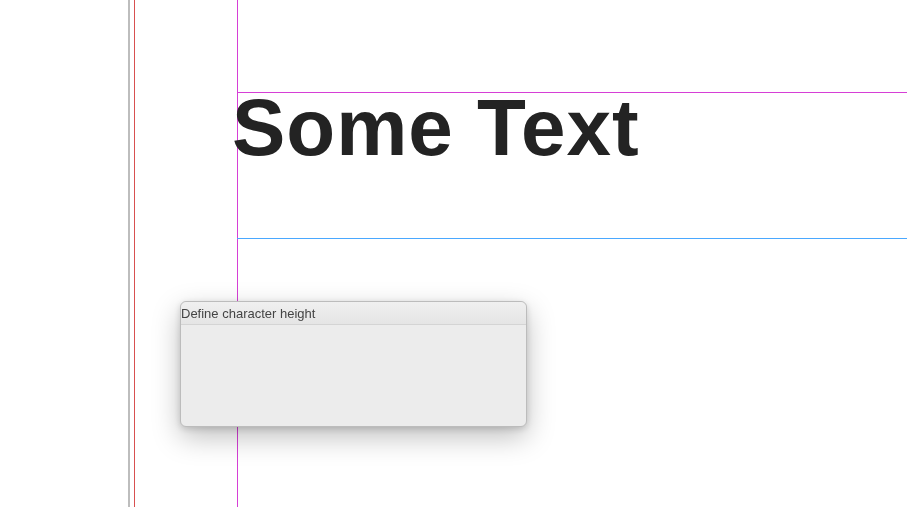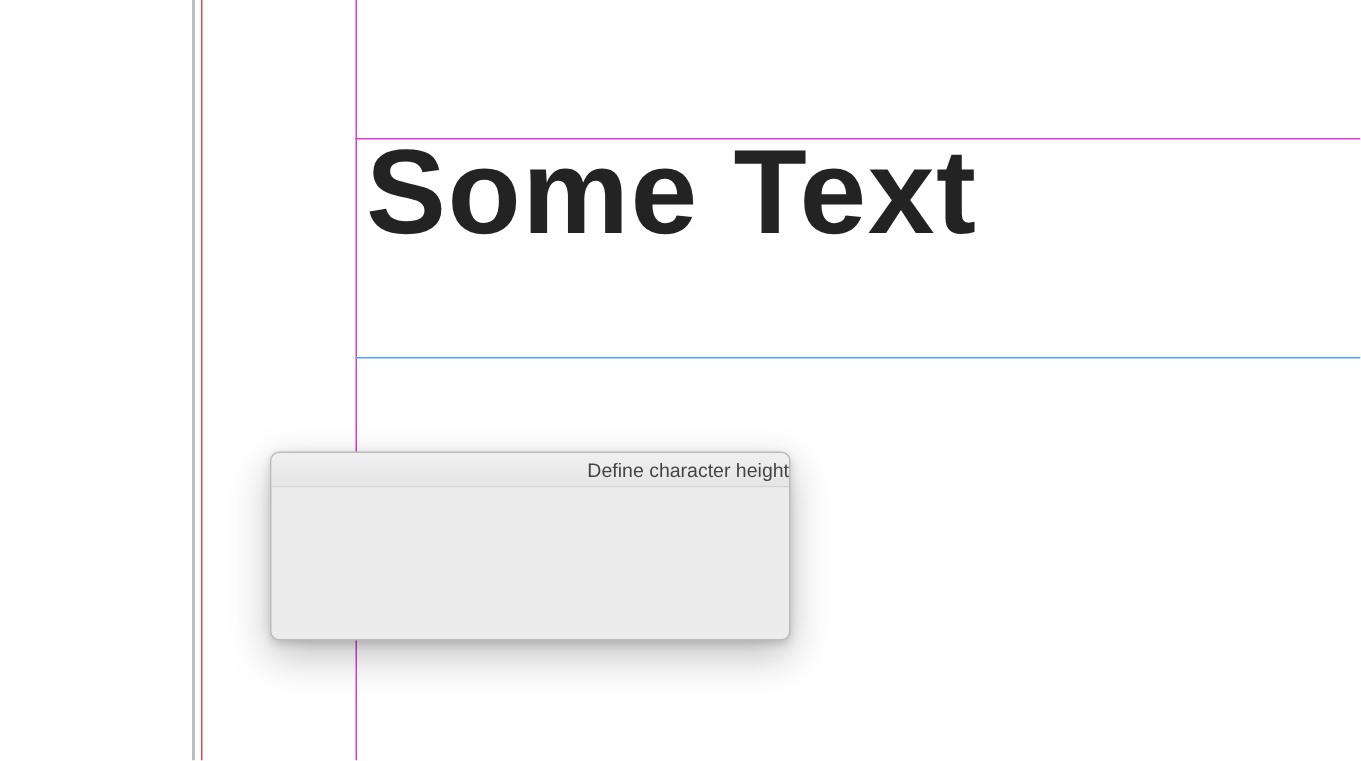--- a/index.html
+++ b/index.html
@@ -46,21 +46,21 @@
   }
   .hrule-textframe-bot-c {
     position: absolute;
     left: 237px; right: 0;
     top: 238px;
     height: 1px;
     background: #4aa8ff;
   }
   .sample-text {
     position: absolute;
-    left: 244px;
+    left: 232px;
     top: 82px;
     font-size: 80px;
     font-weight: 600;
     letter-spacing: 1px;
     color: #232323;
     font-family: "Segoe UI", "Myriad Pro", "Helvetica Neue", Arial, sans-serif;
     white-space: nowrap;
   }
 
   
@@ -71,21 +71,21 @@
     width: 347px;
     height: 126px;
     background: #ececec;
     border: 1px solid #bcbcbc;
     border-radius: 6px;
     box-shadow: 0 10px 28px rgba(0,0,0,0.25), 0 2px 6px rgba(0,0,0,0.15);
     font-size: 13px;
     color: #333;
   }
   .dialog-title {
-    text-align: right;
+    text-align: left;
     padding: 4px 0 3px;
     font-size: 13px;
     color: #444;
     border-bottom: 1px solid #d4d4d4;
     background: linear-gradient(#f0f0f0,#e5e5e5);
     border-top-left-radius: 6px;
     border-top-right-radius: 6px;
   }
   .dialog-body {
     display: flex;

